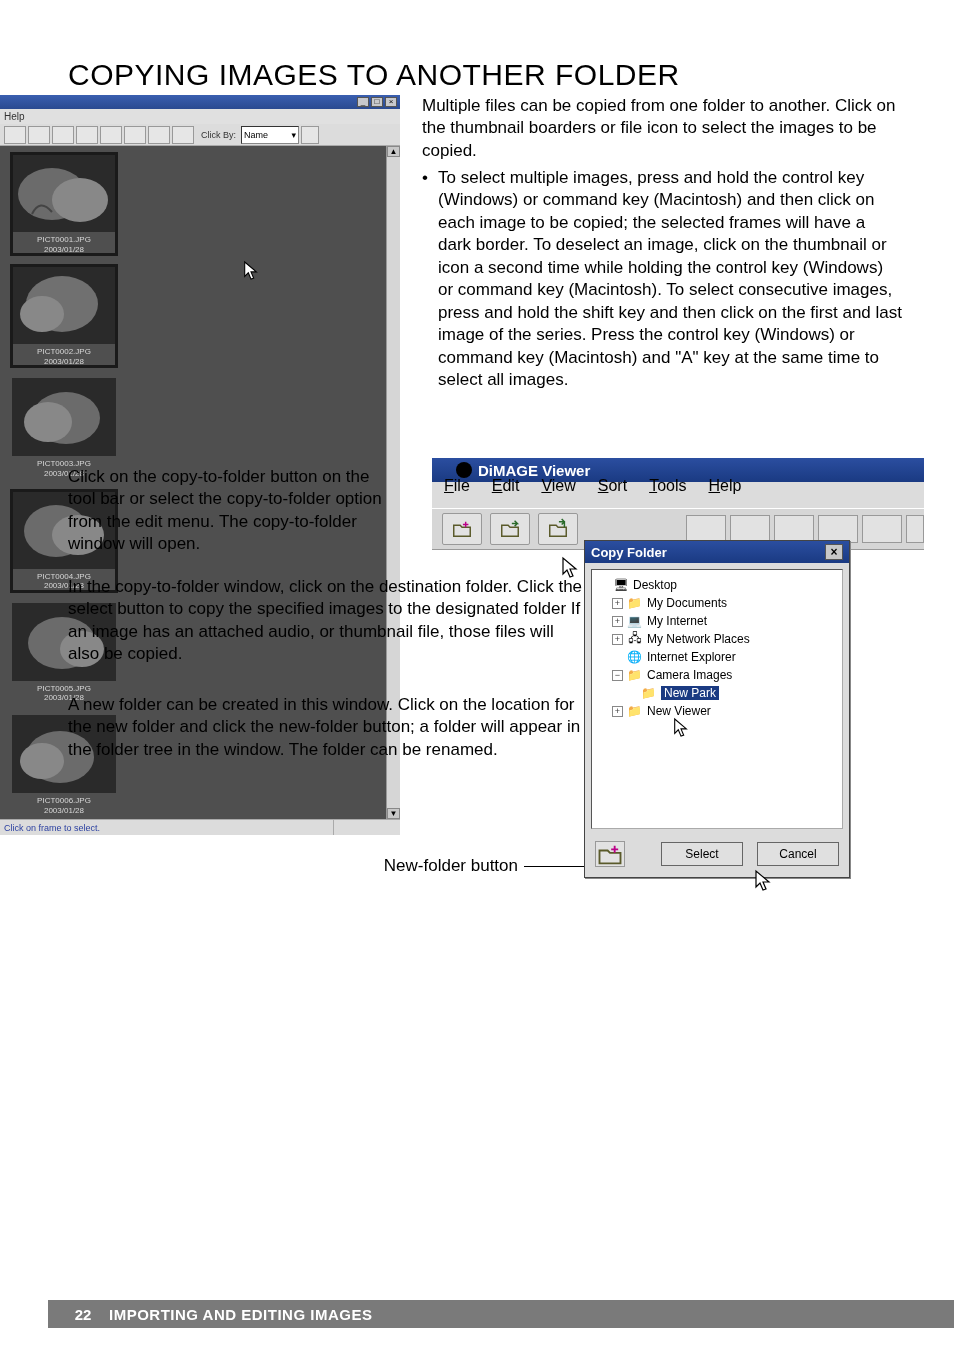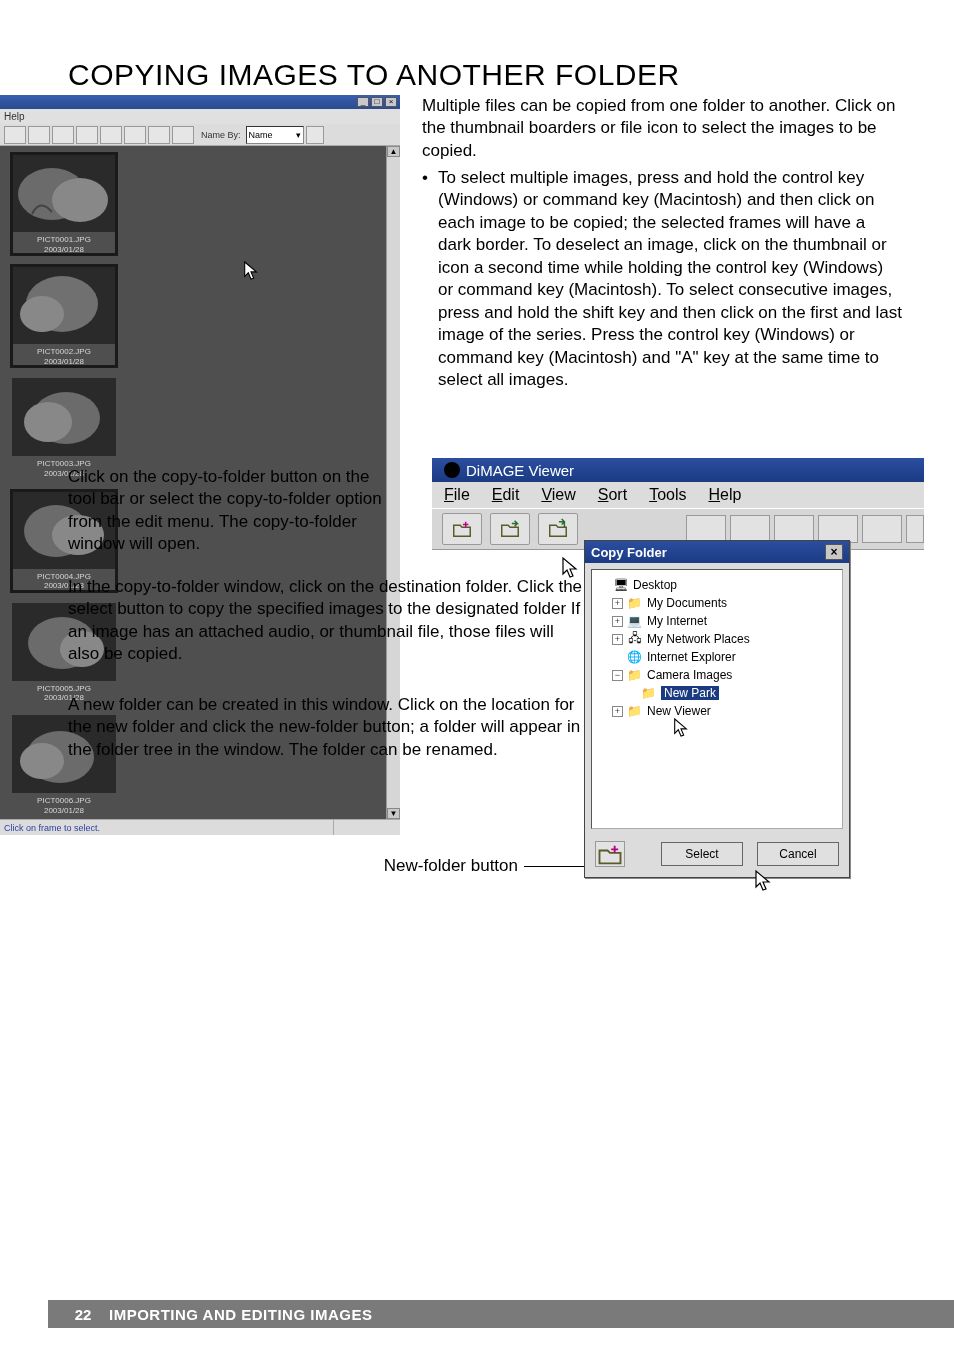--- a/index.html
+++ b/index.html
@@ -36,23 +36,23 @@
   .bullet { position:absolute; left:422px; top:167px; width:480px; padding-left:16px; }
   .bullet::before { content:"•"; position:absolute; left:0; top:0; }
   .p1 { position:absolute; left:68px; top:466px; width:330px; }
   .p2 { position:absolute; left:68px; top:576px; width:520px; }
   .p3 { position:absolute; left:68px; top:694px; width:520px; }
   .nfb-label { position:absolute; left:68px; top:856px; width:450px; text-align:right; font-size:17px; }
   .nfb-line { position:absolute; left:524px; top:866px; width:74px; height:1px; background:#000; }
 
   
   .dv { position:absolute; left:432px; top:458px; width:492px; background:#dcdcdc; }
-  .dv-title { height:24px; background:linear-gradient(#2b4ea0,#1a3a82); color:#fff; font-weight:normal; font-size:15px; display:flex; align-items:center; padding:0 12px; gap:6px; }
+  .dv-title { height:24px; background:linear-gradient(#2b4ea0,#1a3a82); color:#fff; font-weight:bold; font-size:15px; display:flex; align-items:center; padding:0 24px; gap:6px; }
   .dv-title .ico { width:16px; height:16px; background:#000; border-radius:50%; display:inline-block; }
-  .dv-menu { height:26px; display:flex; align-items:flex-start; gap:22px; padding:4px 12px; font-size:16px; }
+  .dv-menu { height:26px; display:flex; align-items:flex-end; gap:22px; padding:13px 12px; font-size:16px; }
   .dv-menu span u { text-decoration:underline; }
   .dv-toolbar { height:42px; background:#d6d6d6; border-top:1px solid #fff; border-bottom:1px solid #999; display:flex; align-items:center; gap:8px; padding:0 10px; position:relative; }
   .dv-toolbar .tbtn { width:40px; height:32px; background:#e2e2e2; border:1px solid #999; border-radius:2px; display:flex; align-items:center; justify-content:center; }
   .dv-toolbar .tbtn svg { width:22px; height:22px; }
   .dv-toolbar .partial { position:absolute; right:0; top:6px; display:flex; gap:4px; }
   .dv-toolbar .partial .frag { width:40px; height:28px; border:1px solid #999; background:#e2e2e2; }
   .cursor2 { position:absolute; left:560px; top:556px; width:20px; height:24px; z-index:20; }
 
   
   .cf { position:absolute; left:584px; top:540px; width:266px; background:#dcdcdc; border:1px solid #444; box-shadow:1px 1px 0 #888; z-index:10; }
@@ -93,21 +93,21 @@
     <div class="tw-menu">Help</div>
     <div class="tw-toolbar">
       <div class="btn"></div>
       <div class="btn"></div>
       <div class="btn"></div>
       <div class="btn"></div>
       <div class="btn"></div>
       <div class="btn"></div>
       <div class="btn"></div>
       <div class="btn"></div>
-      <span class="sortlbl">Name By:</span>
+      <span class="sortlbl">Click By:</span>
       <div class="sortbox">
           <span>Name</span>
           <span>▾</span>
         </div>
       <div class="btn" style="width:18px"></div>
     </div>
     <div class="tw-body">
       <div class="tw-scroll"></div>
       <div class="thumb selected">
         <div class="img">

